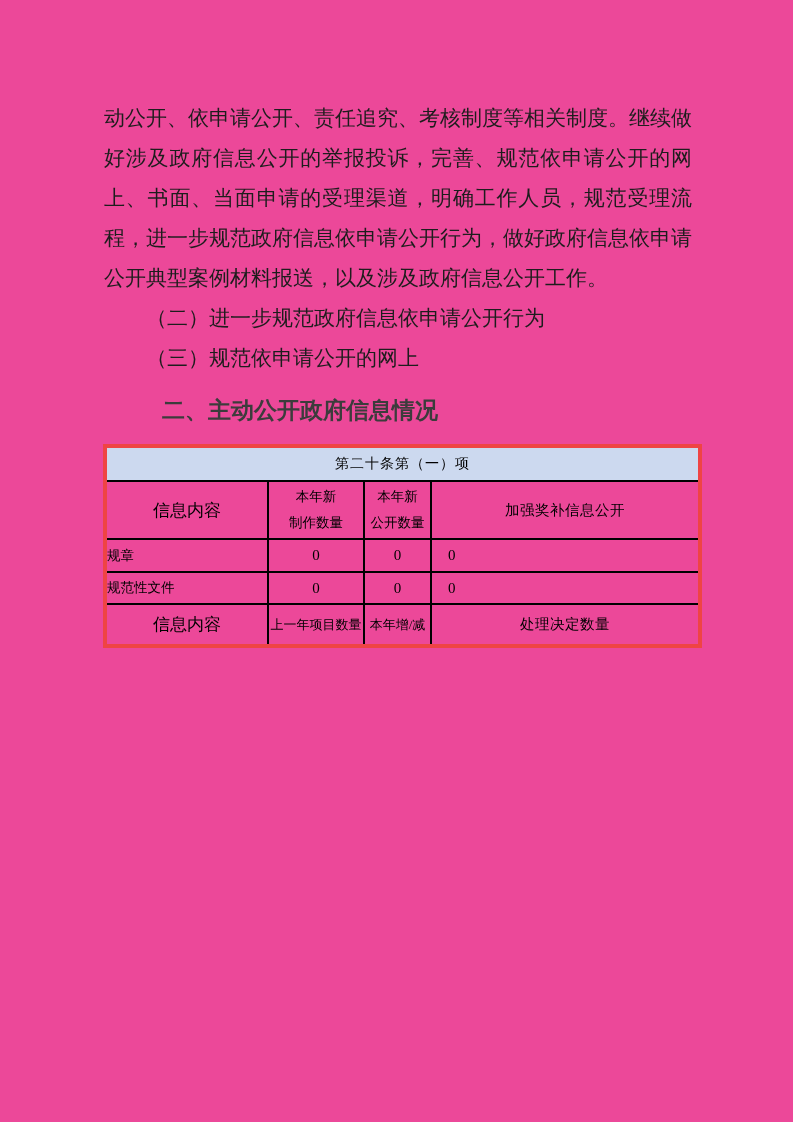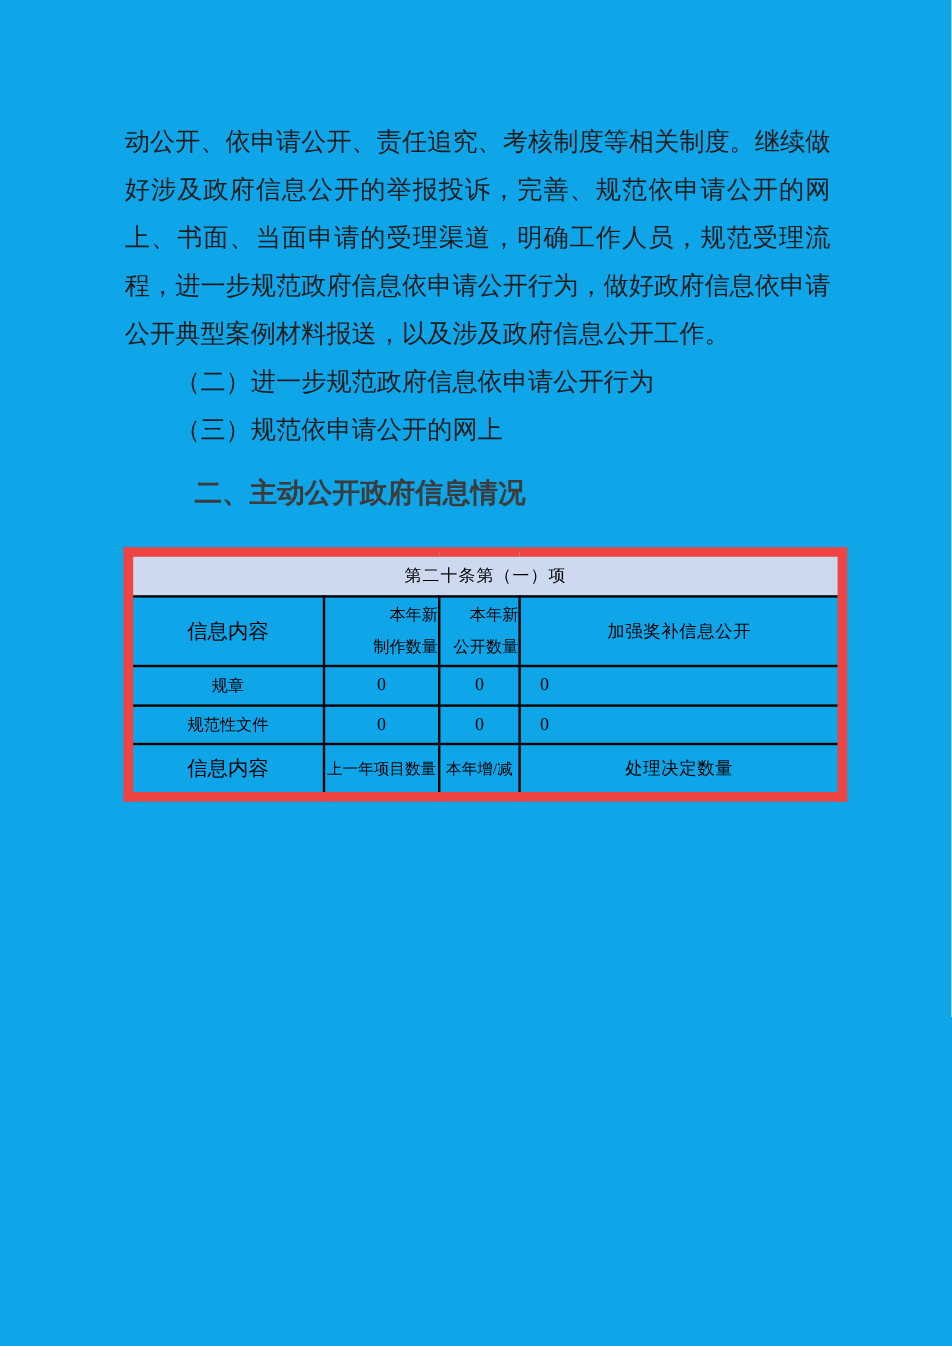--- a/index.html
+++ b/index.html
@@ -1,20 +1,20 @@
 <!DOCTYPE html>
 <html lang="zh"><head>
 <meta charset="utf-8">
 <style>
   html,body { margin:0; padding:0; background:#ffffff; }
   .page {
     position: relative;
     width: 793px;
     height: 1122px;
-    background: #0ea5e9;
+    background: #ec4899;
     overflow: hidden;
     font-family: "Liberation Serif", serif;
   }
   .content {
     position: absolute;
     left: 104px;
     top: 98px;
     width: 588px;
   }
   .body-p {
@@ -35,22 +35,22 @@
     font-size: 23px;
     line-height: 40px;
     color: #3c3c3c;
     text-indent: 2em;
   }
   table.disclosure-table {
     border-collapse: collapse;
     table-layout: fixed;
     width: 595px;
     margin-left: -1px;
-    margin-top: 26px;
-    border: 8px solid #ef4444;
+    margin-top: 14px;
+    border: 4px solid #ef4444;
     color: #000000;
   }
   table.disclosure-table td {
     border: 2px solid #000000;
     vertical-align: middle;
     padding: 0;
   }
   tr.band-row td {
     background: #ccd9ef;
     text-align: center;
@@ -58,24 +58,24 @@
     letter-spacing: 1px;
   }
   tr.band-row.b1 td { height: 32px; }
   tr.band-row.b2 td { height: 30px; }
   tr.head-row-1 td { height: 56px; }
   tr.head-row-2 td { height: 39px; }
   tr.data-row.r1 td { height: 31px; }
   tr.data-row.r2 td { height: 30px; }
   .hc { text-align: center; }
   .hc-lg  { font-size: 17px; }
-  .hc-sm  { font-size: 13.5px; white-space: pre-line; line-height: 26px; text-align: right; }
+  .hc-sm  { font-size: 13.5px; white-space: pre-line; line-height: 26px; }
   .hc-sm2 { font-size: 13px; }
   .hc-md  { font-size: 14.5px; letter-spacing: 0.5px; }
-  .dl { font-size: 13.5px; text-align: center; padding-left: 10px; }
+  .dl { font-size: 13.5px; text-align: left; padding-left: 10px; }
   .dv { font-size: 15px; }
   .dv.c { text-align: center; }
   .dv.l { text-align: left; padding-left: 16px; }
 </style>
 </head>
 <body>
 
 <div class="page">
   <div class="content">
 

